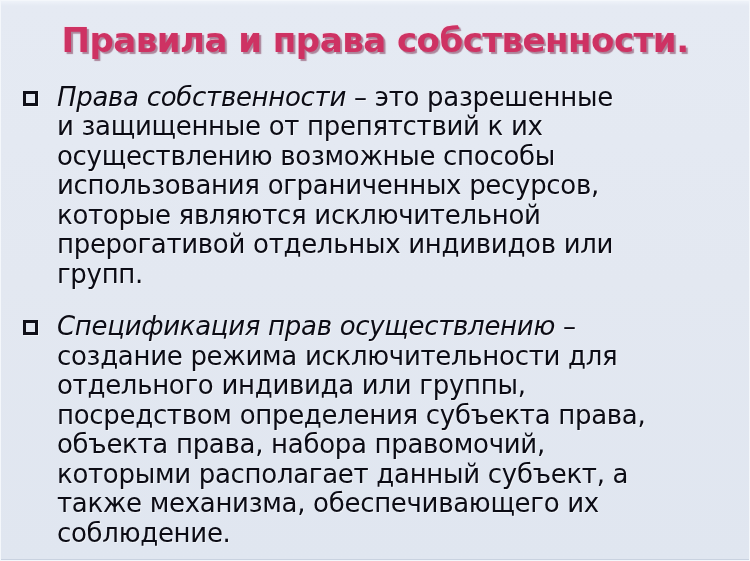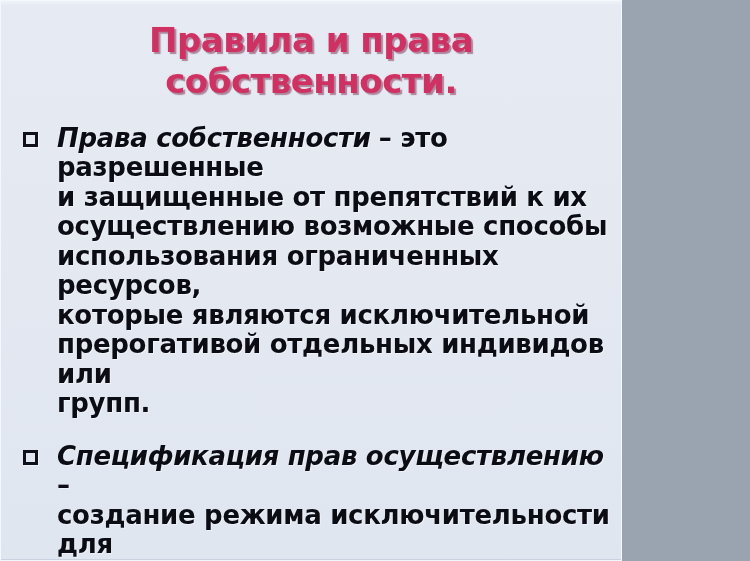--- a/index.html
+++ b/index.html
@@ -3,21 +3,21 @@
 <meta charset="utf-8">
 <style>
   html, body {
     margin: 0;
     padding: 0;
     background: #9aa3b0;
     font-family: "DejaVu Sans", "Liberation Sans", sans-serif;
   }
   .slide {
     position: relative;
-    width: 622px;
+    width: 750px;
     height: 561px;
     overflow: hidden;
     background: linear-gradient(180deg, #f0f4fa 0px, #e5eaf3 6px, #e3e8f1 50%, #e0e6f0 100%);
     box-shadow: inset 0 0 0 1px #f4f7fb, inset 0 -2px 0 #c9d2e0;
     box-sizing: border-box;
   }
   .slide-title {
     margin: 20px 20px 0 20px;
     text-align: center;
     font-size: 34px;
@@ -47,26 +47,25 @@
     position: absolute;
     left: 2px;
     top: 8px;
     width: 9px;
     height: 9px;
     border: 3px solid #101019;
     background: transparent;
     box-shadow: 1px 1px 0 rgba(255, 255, 255, 0.5);
   }
   .bullet-term {
-    font-weight: bold;
+    font-weight: normal;
     font-style: italic;
   }
   .bullet-body {
     white-space: pre-line;
-    font-weight: bold;
   }
 </style>
 </head>
 <body>
 
 <div class="slide">
 
   <h1 class="slide-title">Правила и права собственности.</h1>
 
   <ul class="bullet-list">

